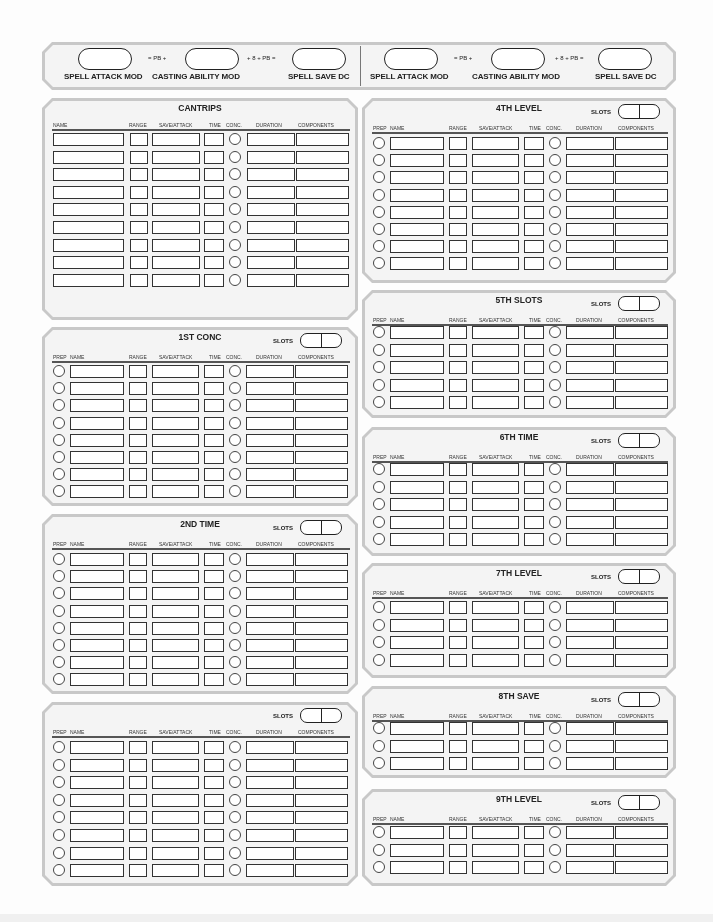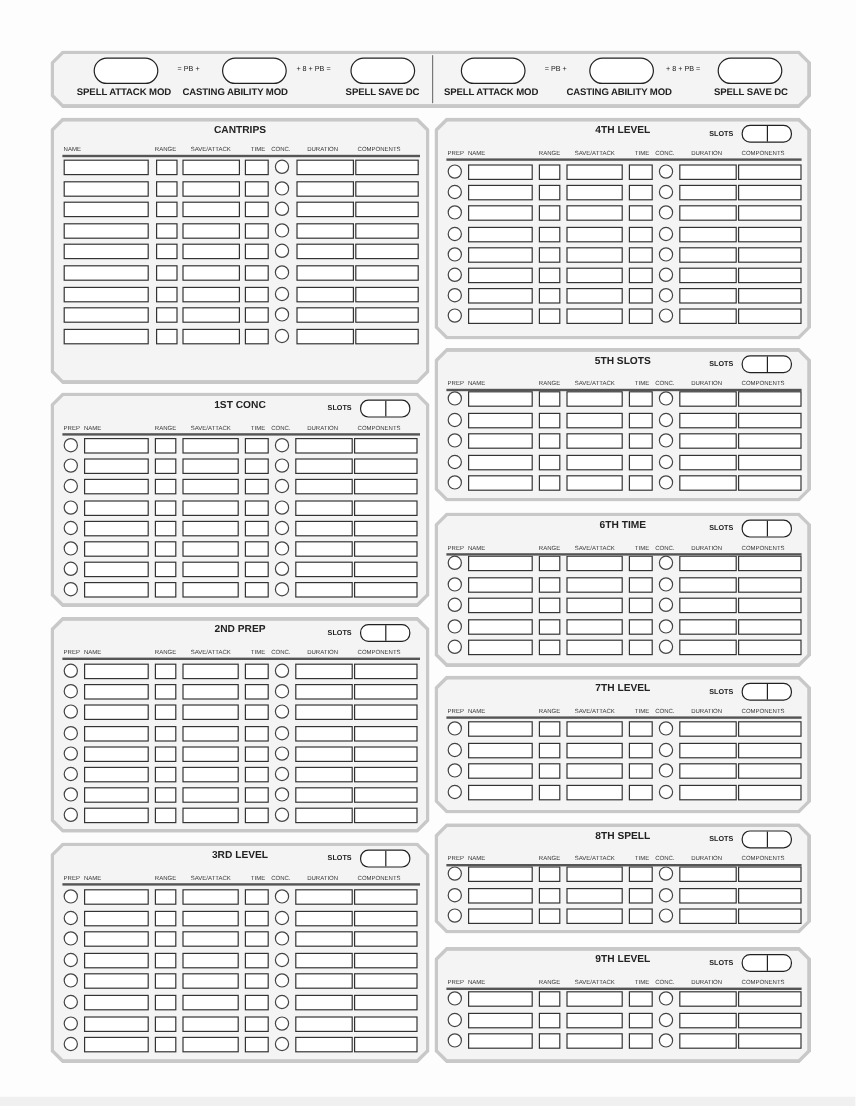--- a/index.html
+++ b/index.html
@@ -247,21 +247,21 @@
         <div class="cell" style="left:87px;width:18px;"></div>
         <div class="cell" style="left:110px;width:47px;"></div>
         <div class="cell" style="left:162px;width:20px;"></div>
         <div class="circ" style="left:187px;"></div>
         <div class="cell" style="left:204px;width:48px;"></div>
         <div class="cell" style="left:253px;width:53px;"></div>
       </div>
     </div>
     <div class="panel" style="left:42px;top:514px;width:316px;height:180px;">
       <div class="panel-inner"></div>
-      <div class="title">2ND PREP</div>
+      <div class="title">2ND TIME</div>
       <div class="slots-label" style="left:231px;top:11px;">SLOTS</div>
       <div class="slots-box" style="left:258px;top:6px;"></div>
       <div class="hdr" style="left:11px;top:27px;">PREP</div>
       <div class="hdr" style="left:28px;top:27px;">NAME</div>
       <div class="hdr" style="left:87px;top:27px;">RANGE</div>
       <div class="hdr" style="left:117px;top:27px;">SAVE/ATTACK</div>
       <div class="hdr" style="left:167px;top:27px;">TIME</div>
       <div class="hdr" style="left:184px;top:27px;">CONC.</div>
       <div class="hdr" style="left:214px;top:27px;">DURATION</div>
       <div class="hdr" style="left:256px;top:27px;">COMPONENTS</div>
@@ -342,21 +342,20 @@
         <div class="cell" style="left:87px;width:18px;"></div>
         <div class="cell" style="left:110px;width:47px;"></div>
         <div class="cell" style="left:162px;width:20px;"></div>
         <div class="circ" style="left:187px;"></div>
         <div class="cell" style="left:204px;width:48px;"></div>
         <div class="cell" style="left:253px;width:53px;"></div>
       </div>
     </div>
     <div class="panel" style="left:42px;top:702px;width:316px;height:184px;">
       <div class="panel-inner"></div>
-      <div class="title">3RD LEVEL</div>
       <div class="slots-label" style="left:231px;top:11px;">SLOTS</div>
       <div class="slots-box" style="left:258px;top:6px;"></div>
       <div class="hdr" style="left:11px;top:27px;">PREP</div>
       <div class="hdr" style="left:28px;top:27px;">NAME</div>
       <div class="hdr" style="left:87px;top:27px;">RANGE</div>
       <div class="hdr" style="left:117px;top:27px;">SAVE/ATTACK</div>
       <div class="hdr" style="left:167px;top:27px;">TIME</div>
       <div class="hdr" style="left:184px;top:27px;">CONC.</div>
       <div class="hdr" style="left:214px;top:27px;">DURATION</div>
       <div class="hdr" style="left:256px;top:27px;">COMPONENTS</div>
@@ -717,21 +716,21 @@
         <div class="cell" style="left:87px;width:18px;"></div>
         <div class="cell" style="left:110px;width:47px;"></div>
         <div class="cell" style="left:162px;width:20px;"></div>
         <div class="circ" style="left:187px;"></div>
         <div class="cell" style="left:204px;width:48px;"></div>
         <div class="cell" style="left:253px;width:53px;"></div>
       </div>
     </div>
     <div class="panel" style="left:362px;top:686px;width:314px;height:92px;">
       <div class="panel-inner"></div>
-      <div class="title">8TH SPELL</div>
+      <div class="title">8TH SAVE</div>
       <div class="slots-label" style="left:229px;top:11px;">SLOTS</div>
       <div class="slots-box" style="left:256px;top:6px;"></div>
       <div class="hdr" style="left:11px;top:27px;">PREP</div>
       <div class="hdr" style="left:28px;top:27px;">NAME</div>
       <div class="hdr" style="left:87px;top:27px;">RANGE</div>
       <div class="hdr" style="left:117px;top:27px;">SAVE/ATTACK</div>
       <div class="hdr" style="left:167px;top:27px;">TIME</div>
       <div class="hdr" style="left:184px;top:27px;">CONC.</div>
       <div class="hdr" style="left:214px;top:27px;">DURATION</div>
       <div class="hdr" style="left:256px;top:27px;">COMPONENTS</div>

